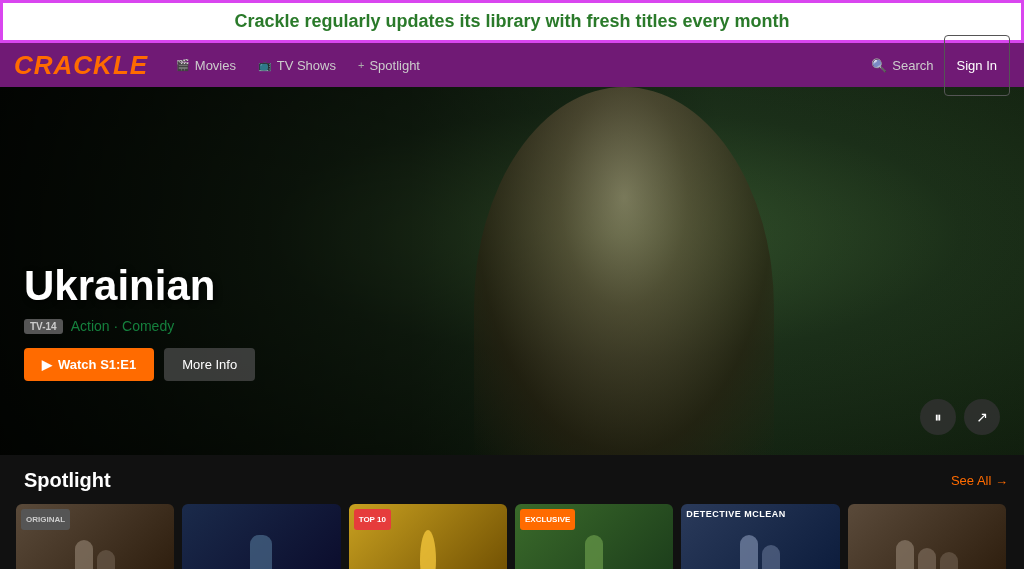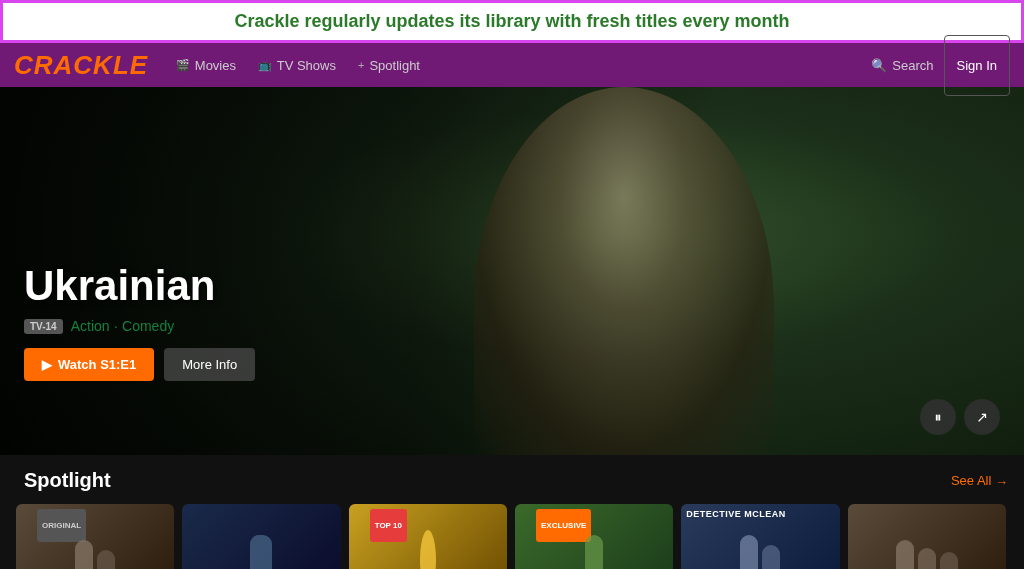--- a/index.html
+++ b/index.html
@@ -258,24 +258,24 @@
       height: 90px;
       border-radius: 6px;
       position: relative;
       overflow: hidden;
       cursor: pointer;
     }
 
     .thumb-badge {
       position: absolute;
       top: 5px;
-      left: 21px;
+      left: 5px;
       font-size: 8px;
       font-weight: bold;
-      padding: 12px 5px;
+      padding: 6px 5px;
       border-radius: 3px;
       text-transform: uppercase;
     }
     .badge-original { background: #555; color: #ccc; }
     .badge-exclusive { background: #ff6b00; color: #fff; }
     .badge-top10 { background: #e63c3c; color: #fff; }
     .thumb-title-overlay {
       position: absolute;
       top: 5px;
       left: 5px;

